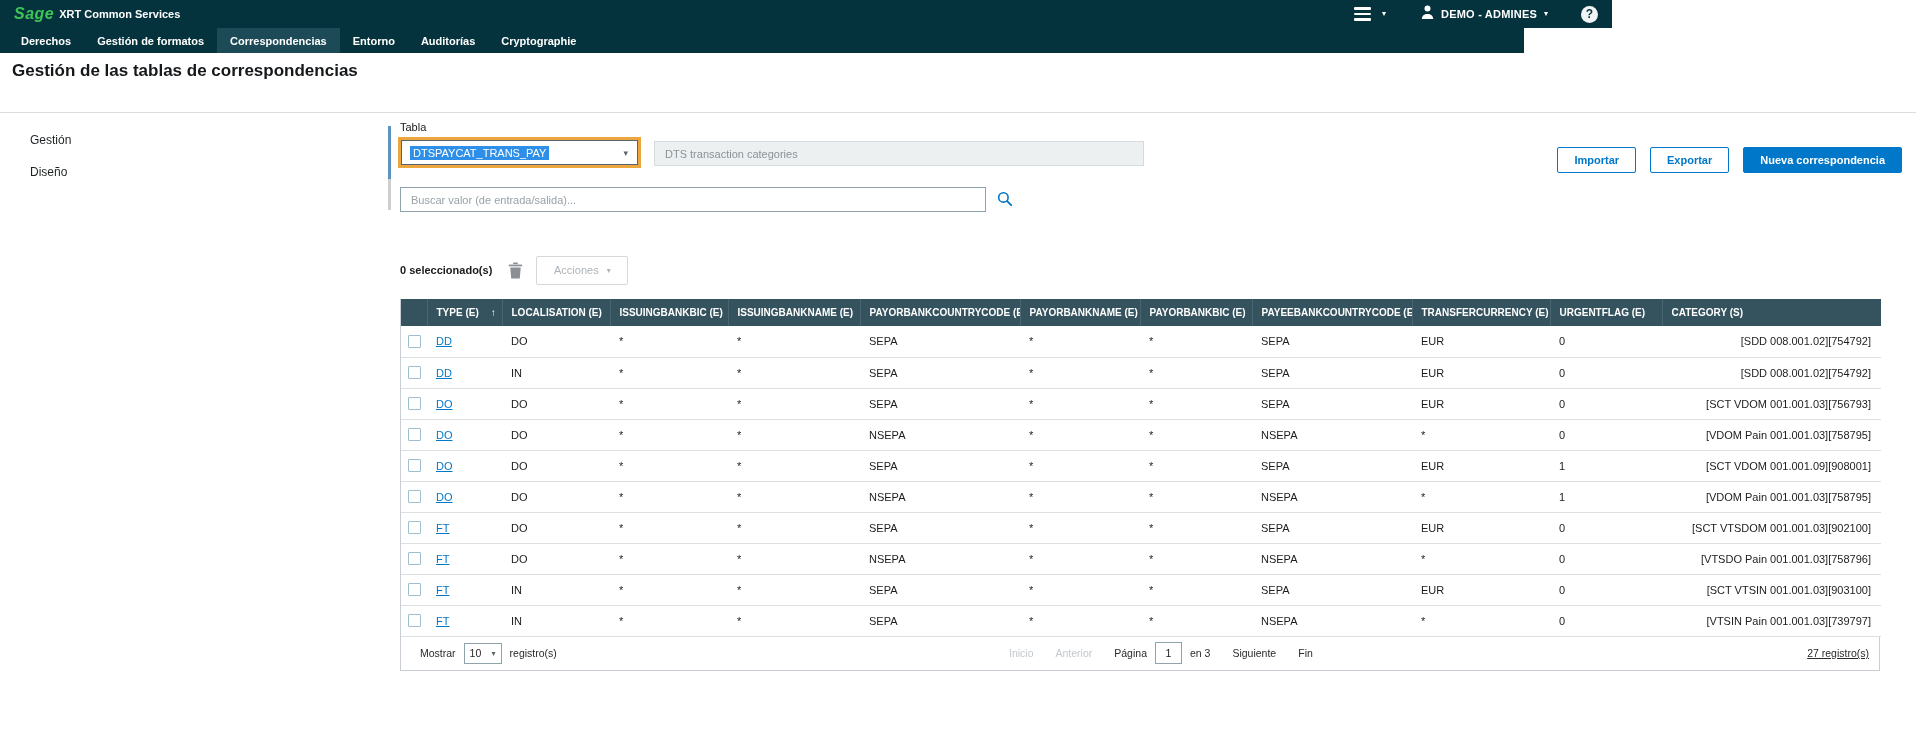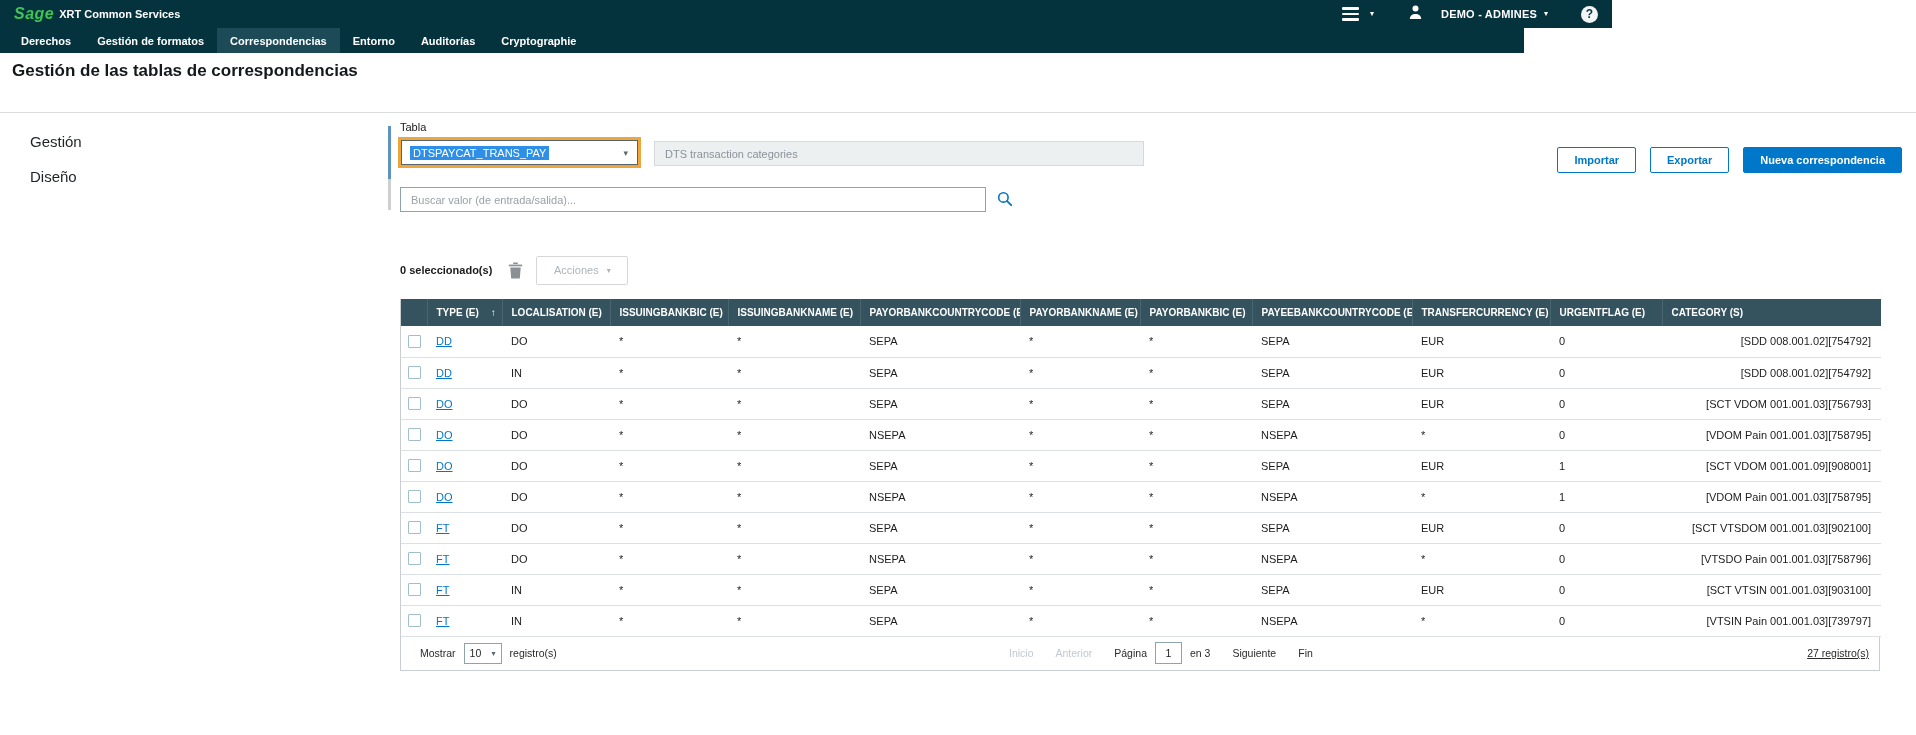--- a/index.html
+++ b/index.html
@@ -11,32 +11,32 @@
   }
   
   .topbar{position:absolute;left:0;top:0;width:1612px;height:28px;background:#05333D;display:flex;align-items:center;padding:0 14px;}
   .logo{color:#3EC455;font-weight:700;font-style:italic;font-size:16px;letter-spacing:.5px;line-height:1;}
   .product{color:#fff;font-size:11px;font-weight:600;margin-left:5px;}
   .top-right{margin-left:auto;display:flex;align-items:center;gap:9px;}
   .hamburger{display:flex;flex-direction:column;gap:3px;cursor:pointer;padding:2px;}
   .hamburger i{display:block;width:17px;height:2.4px;background:#fff;border-radius:1px;}
   .caret{color:#fff;font-size:8px;line-height:1;}
   .user-chip{display:flex;align-items:center;gap:7px;margin-left:26px;cursor:pointer;}
-  .user-name{color:#fff;font-size:11px;font-weight:700;letter-spacing:.2px;margin-left:12px;}
+  .user-name{color:#fff;font-size:11px;font-weight:700;letter-spacing:.2px;}
   .help-circle{width:17px;height:17px;border-radius:50%;background:#F2F5F5;color:#0B3440;font-size:12px;font-weight:700;display:flex;align-items:center;justify-content:center;margin-left:24px;cursor:pointer;}
   
   .navbar{position:absolute;left:0;top:28px;width:1524px;height:25px;background:#05333D;display:flex;padding-left:8px;}
   .tab{color:#fff;font-size:11px;font-weight:700;padding:0 13px;display:flex;align-items:center;cursor:pointer;white-space:nowrap;}
   .tab.active{background:#1C4A57;}
   
   .page-title{position:absolute;left:12px;top:61px;font-size:17px;font-weight:700;color:#15181A;}
   .title-divider{position:absolute;left:0;top:112px;width:1916px;height:1px;background:#DCDCDC;}
   
   .sidebar{position:absolute;left:30px;top:133px;display:flex;flex-direction:column;gap:18px;}
-  .side-item{font-size:15px;color:#1F2224;cursor:pointer;}
+  .side-item{font-size:12px;color:#1F2224;cursor:pointer;}
   .vline-blue{position:absolute;left:388px;top:126px;width:3px;height:53px;background:#5E93BE;}
   .vline-gray{position:absolute;left:388px;top:179px;width:3px;height:31px;background:#CFCFCF;}
   
   .tabla-label{position:absolute;left:400px;top:121px;font-size:11px;color:#1A1A1A;}
   .combo{position:absolute;left:398px;top:137px;width:243px;height:31px;border:3px solid #EDA53E;background:#fff;cursor:pointer;}
   .combo-inner{width:100%;height:100%;border:1px solid #56656D;display:flex;align-items:center;padding:0 8px;position:relative;background:#fff;}
   .sel-text{background:#2E8FE8;color:#fff;font-size:11px;padding:1px 3px;white-space:nowrap;}
   .combo-caret{position:absolute;right:9px;color:#5A676F;font-size:9px;}
   .desc-field{position:absolute;left:654px;top:141px;width:490px;height:25px;background:#EDF0F1;border:1px solid #D4DADD;color:#8A9299;font-size:11px;display:flex;align-items:center;padding:0 10px;}
   .search-input{position:absolute;left:400px;top:187px;width:586px;height:25px;border:1px solid #8FA3AC;font-size:11px;padding:0 10px;color:#222;font-family:inherit;outline:none;}

